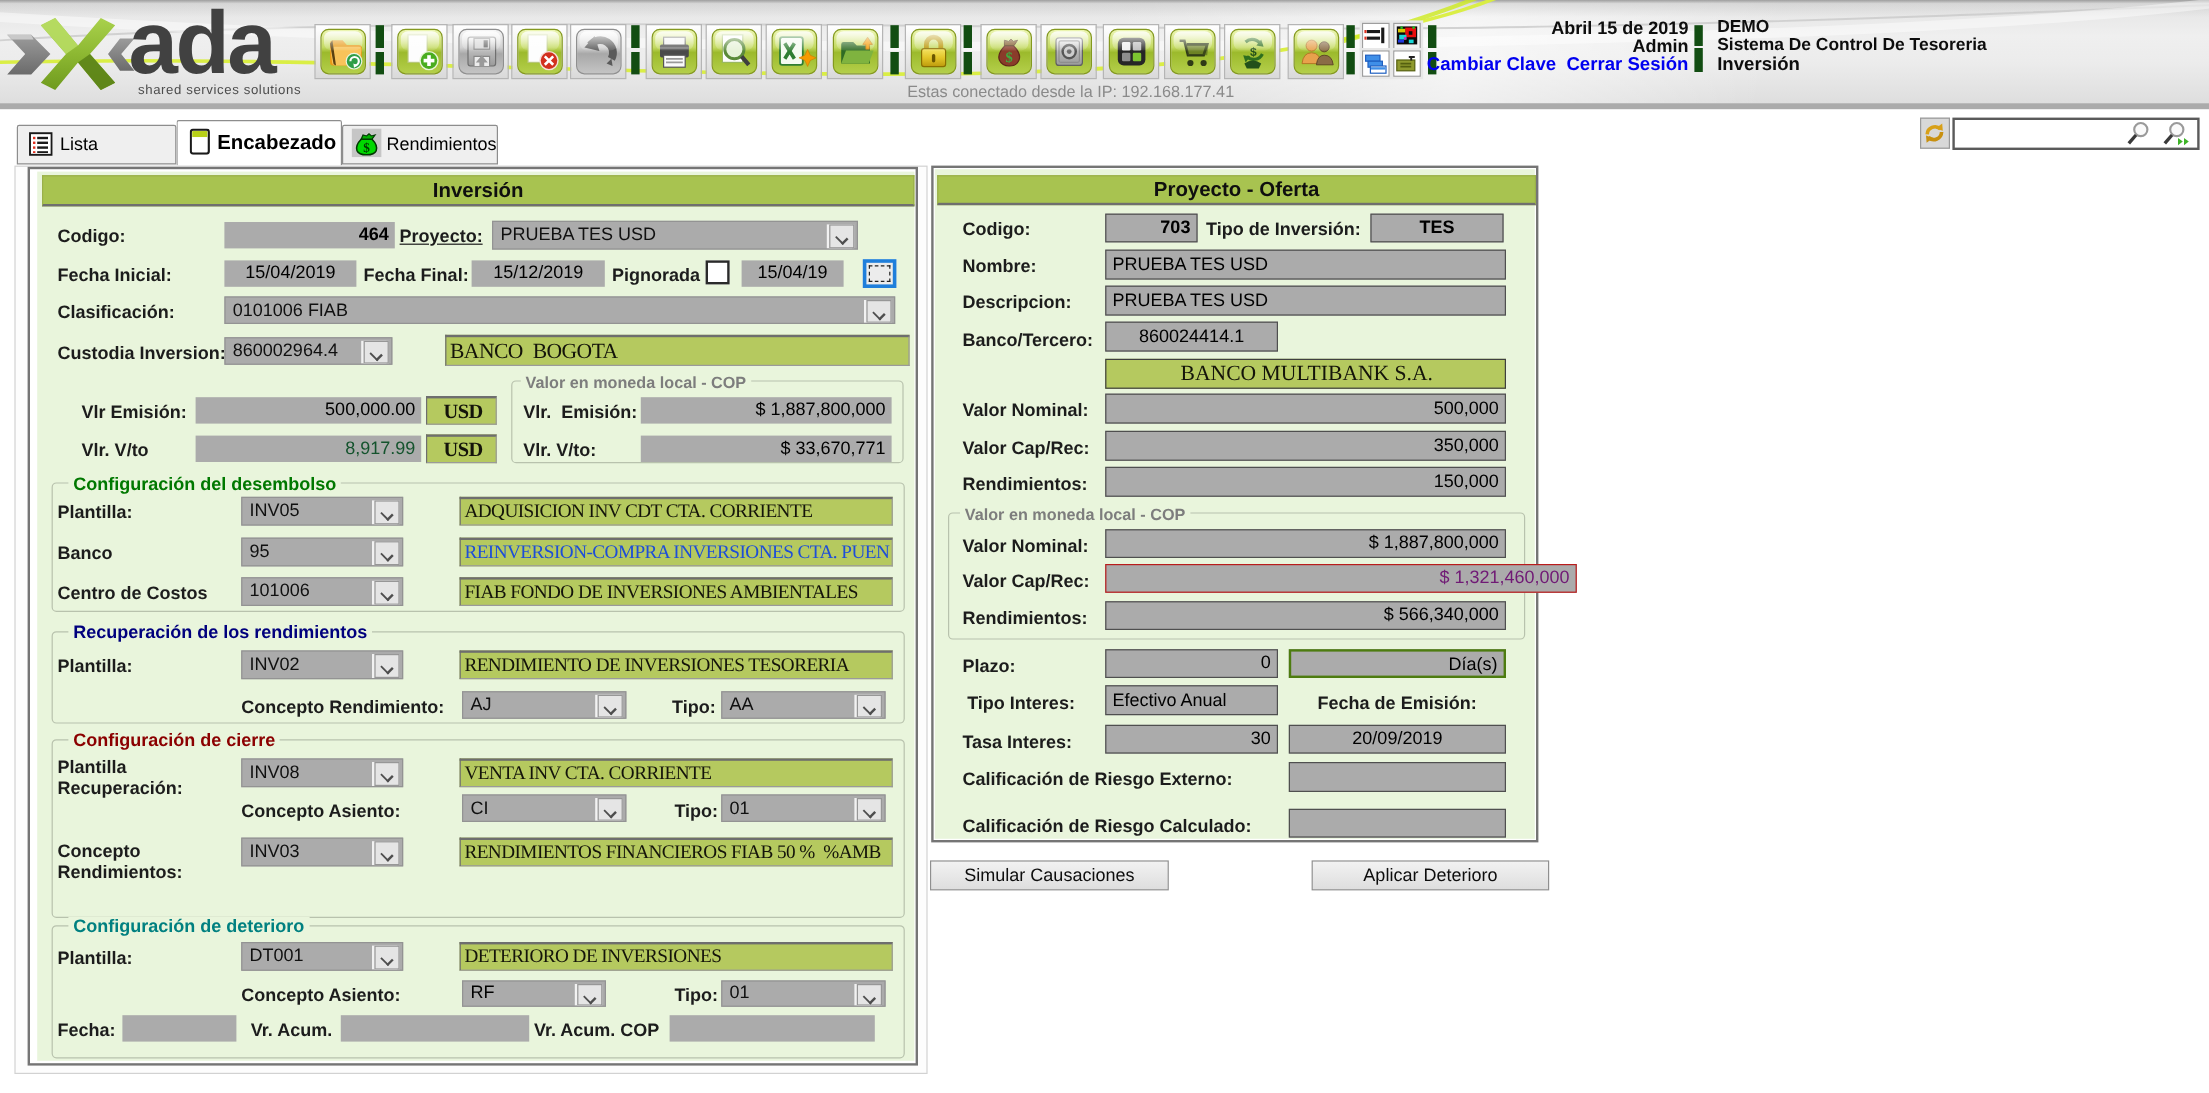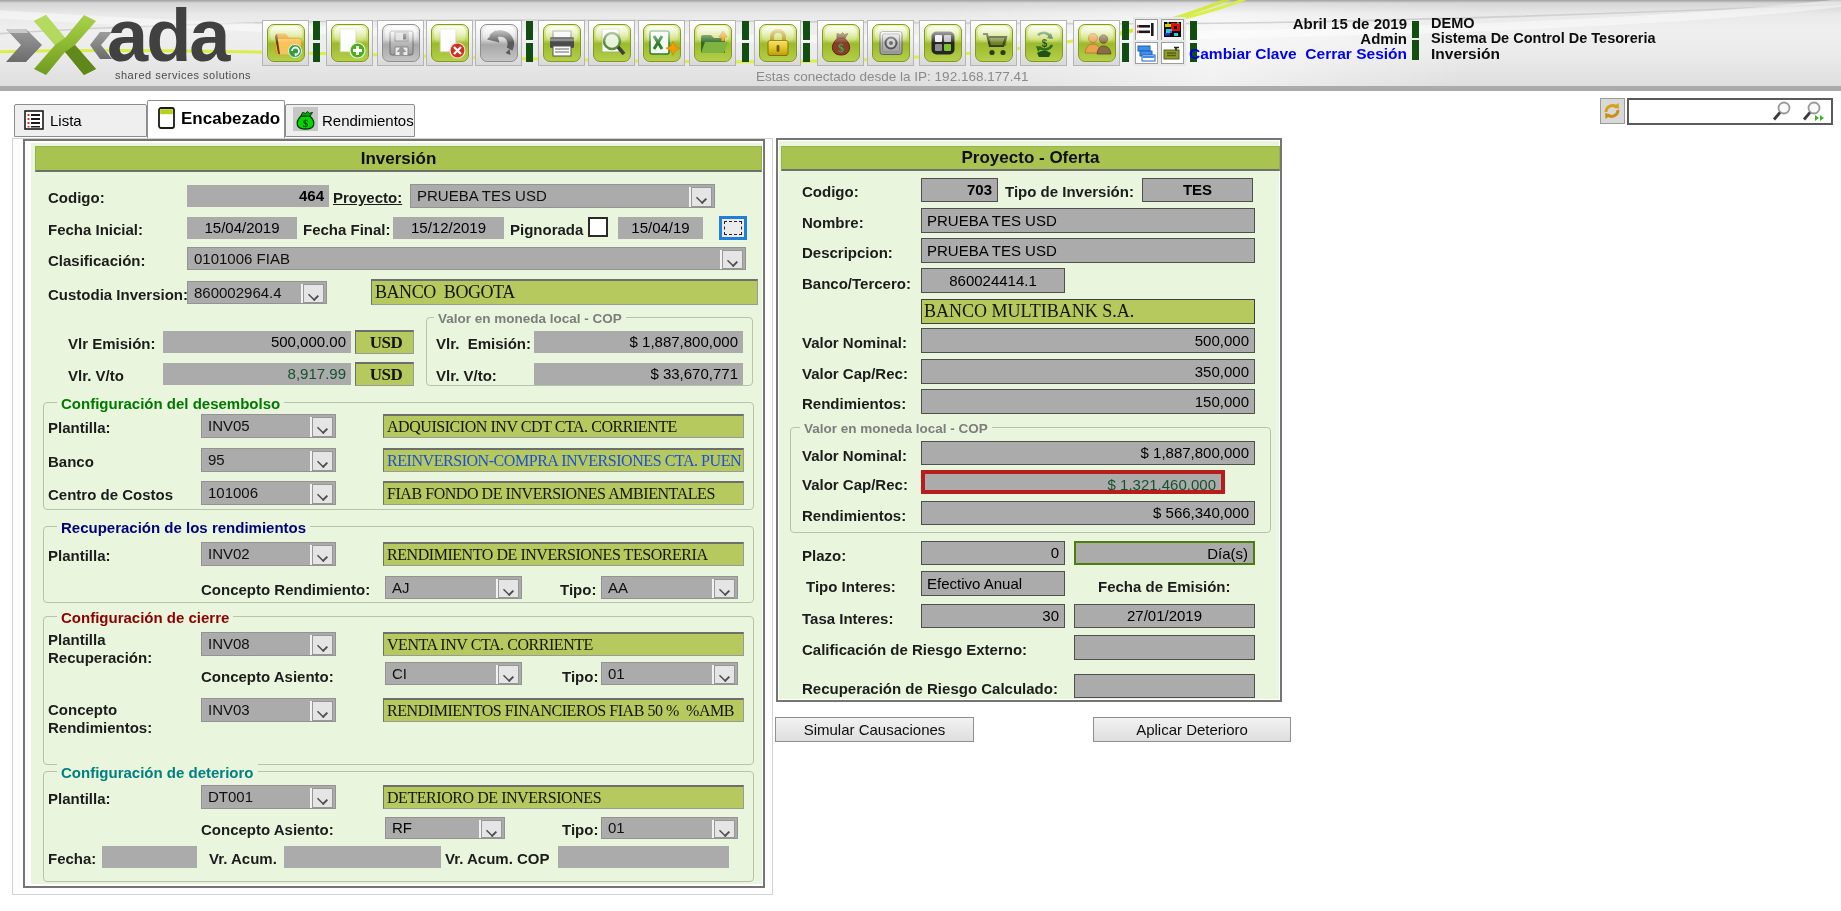--- a/index.html
+++ b/index.html
@@ -459,41 +459,41 @@
 <div class="ab" style="left:802px;top:183px;font:bold 15px 'Liberation Sans',sans-serif;color:#1c1c1c;white-space:nowrap;">Codigo:</div>
 <div class="ab" style="left:921px;top:178px;width:77px;height:24px;background:#ABABAB;border:1px solid #4f4f4f;font:bold 15px 'Liberation Sans',sans-serif;color:#000;line-height:22px;text-align:right;padding-left:5px;padding-right:5px;white-space:nowrap;overflow:hidden;">703</div>
 <div class="ab" style="left:1005px;top:183px;font:bold 15px 'Liberation Sans',sans-serif;color:#1c1c1c;white-space:nowrap;">Tipo de Inversión:</div>
 <div class="ab" style="left:1142px;top:178px;width:111px;height:24px;background:#ABABAB;border:1px solid #4f4f4f;font:bold 15px 'Liberation Sans',sans-serif;color:#000;line-height:22px;text-align:center;padding-left:5px;padding-right:5px;white-space:nowrap;overflow:hidden;">TES</div>
 <div class="ab" style="left:802px;top:214px;font:bold 15px 'Liberation Sans',sans-serif;color:#1c1c1c;white-space:nowrap;">Nombre:</div>
 <div class="ab" style="left:921px;top:208px;width:334px;height:25px;background:#ABABAB;border:1px solid #4f4f4f;font:15px 'Liberation Sans',sans-serif;color:#000;line-height:23px;text-align:left;padding-left:5px;padding-right:5px;white-space:nowrap;overflow:hidden;">PRUEBA TES USD</div>
 <div class="ab" style="left:802px;top:244px;font:bold 15px 'Liberation Sans',sans-serif;color:#1c1c1c;white-space:nowrap;">Descripcion:</div>
 <div class="ab" style="left:921px;top:238px;width:334px;height:25px;background:#ABABAB;border:1px solid #4f4f4f;font:15px 'Liberation Sans',sans-serif;color:#000;line-height:23px;text-align:left;padding-left:5px;padding-right:5px;white-space:nowrap;overflow:hidden;">PRUEBA TES USD</div>
 <div class="ab" style="left:802px;top:275px;font:bold 15px 'Liberation Sans',sans-serif;color:#1c1c1c;white-space:nowrap;">Banco/Tercero:</div>
 <div class="ab" style="left:921px;top:268px;width:144px;height:25px;background:#ABABAB;border:1px solid #4f4f4f;font:15px 'Liberation Sans',sans-serif;color:#000;line-height:23px;text-align:center;padding-left:5px;padding-right:5px;white-space:nowrap;overflow:hidden;">860024414.1</div>
-<div class="ab" style="left:921px;top:299px;width:334px;height:25px;background:#B5C95F;border:1px solid #3f3f3f;font:18px 'Liberation Serif',serif;color:#14140a;line-height:22px;padding-left:2px;white-space:nowrap;">BANCO MULTIBANK S.A.</div>
+<div class="ab" style="left:921px;top:299px;width:334px;height:25px;background:#B5C95F;border:1px solid #3f3f3f;font:18px 'Liberation Serif',serif;color:#14140a;line-height:22px;padding-left:2px;white-space:nowrap;text-align:center;">BANCO MULTIBANK S.A.</div>
 <div class="ab" style="left:802px;top:334px;font:bold 15px 'Liberation Sans',sans-serif;color:#1c1c1c;white-space:nowrap;">Valor Nominal:</div>
 <div class="ab" style="left:921px;top:328px;width:334px;height:25px;background:#ABABAB;border:1px solid #4f4f4f;font:15px 'Liberation Sans',sans-serif;color:#000;line-height:23px;text-align:right;padding-left:5px;padding-right:5px;white-space:nowrap;overflow:hidden;">500,000</div>
 <div class="ab" style="left:802px;top:365px;font:bold 15px 'Liberation Sans',sans-serif;color:#1c1c1c;white-space:nowrap;">Valor Cap/Rec:</div>
 <div class="ab" style="left:921px;top:359px;width:334px;height:25px;background:#ABABAB;border:1px solid #4f4f4f;font:15px 'Liberation Sans',sans-serif;color:#000;line-height:23px;text-align:right;padding-left:5px;padding-right:5px;white-space:nowrap;overflow:hidden;">350,000</div>
 <div class="ab" style="left:802px;top:395px;font:bold 15px 'Liberation Sans',sans-serif;color:#1c1c1c;white-space:nowrap;">Rendimientos:</div>
 <div class="ab" style="left:921px;top:389px;width:334px;height:25px;background:#ABABAB;border:1px solid #4f4f4f;font:15px 'Liberation Sans',sans-serif;color:#000;line-height:23px;text-align:right;padding-left:5px;padding-right:5px;white-space:nowrap;overflow:hidden;">150,000</div>
 <div class="ab" style="left:790px;top:427px;width:481px;height:106px;border:1px solid #b8c2ad;border-radius:4px;"></div>
 <div class="ab" style="left:800px;top:421px;font:bold 13.5px 'Liberation Sans',sans-serif;color:#7d7d7d;background:#E9F5DC;padding:0 4px;white-space:nowrap;">Valor en moneda local - COP</div>
 <div class="ab" style="left:802px;top:447px;font:bold 15px 'Liberation Sans',sans-serif;color:#1c1c1c;white-space:nowrap;">Valor Nominal:</div>
 <div class="ab" style="left:921px;top:441px;width:334px;height:24px;background:#ABABAB;border:1px solid #4f4f4f;font:15px 'Liberation Sans',sans-serif;color:#000;line-height:22px;text-align:right;padding-left:5px;padding-right:5px;white-space:nowrap;overflow:hidden;">$ 1,887,800,000</div>
 <div class="ab" style="left:802px;top:476px;font:bold 15px 'Liberation Sans',sans-serif;color:#1c1c1c;white-space:nowrap;">Valor Cap/Rec:</div>
-<div class="ab" style="left:921px;top:470px;width:304px;height:24px;background:#ABABAB;border:4px solid #b91c1c;font:15px 'Liberation Sans',sans-serif;color:#14532d;line-height:22px;text-align:right;padding-left:5px;padding-right:5px;white-space:nowrap;overflow:hidden;">$ 1,321,460,000</div>
+<div class="ab" style="left:921px;top:470px;width:393px;height:24px;background:#ABABAB;border:1px solid #b91c1c;font:15px 'Liberation Sans',sans-serif;color:#701a75;line-height:22px;text-align:right;padding-left:5px;padding-right:5px;white-space:nowrap;overflow:hidden;">$ 1,321,460,000</div>
 <div class="ab" style="left:802px;top:507px;font:bold 15px 'Liberation Sans',sans-serif;color:#1c1c1c;white-space:nowrap;">Rendimientos:</div>
 <div class="ab" style="left:921px;top:501px;width:334px;height:24px;background:#ABABAB;border:1px solid #4f4f4f;font:15px 'Liberation Sans',sans-serif;color:#000;line-height:22px;text-align:right;padding-left:5px;padding-right:5px;white-space:nowrap;overflow:hidden;">$ 566,340,000</div>
 <div class="ab" style="left:802px;top:547px;font:bold 15px 'Liberation Sans',sans-serif;color:#1c1c1c;white-space:nowrap;">Plazo:</div>
 <div class="ab" style="left:921px;top:541px;width:144px;height:24px;background:#ABABAB;border:1px solid #4f4f4f;font:15px 'Liberation Sans',sans-serif;color:#000;line-height:22px;text-align:right;padding-left:5px;padding-right:5px;white-space:nowrap;overflow:hidden;">0</div>
 <div class="ab" style="left:1074px;top:541px;width:181px;height:24px;background:#ABABAB;border:2px solid #4d7c0f;font:15px 'Liberation Sans',sans-serif;color:#000;line-height:22px;text-align:right;padding-left:5px;padding-right:5px;white-space:nowrap;overflow:hidden;">Día(s)</div>
 <div class="ab" style="left:806px;top:578px;font:bold 15px 'Liberation Sans',sans-serif;color:#1c1c1c;white-space:nowrap;">Tipo Interes:</div>
 <div class="ab" style="left:921px;top:571px;width:144px;height:25px;background:#ABABAB;border:1px solid #4f4f4f;font:15px 'Liberation Sans',sans-serif;color:#000;line-height:23px;text-align:left;padding-left:5px;padding-right:5px;white-space:nowrap;overflow:hidden;">Efectivo Anual</div>
 <div class="ab" style="left:1098px;top:578px;font:bold 15px 'Liberation Sans',sans-serif;color:#1c1c1c;white-space:nowrap;">Fecha de Emisión:</div>
 <div class="ab" style="left:802px;top:610px;font:bold 15px 'Liberation Sans',sans-serif;color:#1c1c1c;white-space:nowrap;">Tasa Interes:</div>
 <div class="ab" style="left:921px;top:604px;width:144px;height:24px;background:#ABABAB;border:1px solid #4f4f4f;font:15px 'Liberation Sans',sans-serif;color:#000;line-height:22px;text-align:right;padding-left:5px;padding-right:5px;white-space:nowrap;overflow:hidden;">30</div>
-<div class="ab" style="left:1074px;top:604px;width:181px;height:24px;background:#ABABAB;border:1px solid #4f4f4f;font:15px 'Liberation Sans',sans-serif;color:#000;line-height:22px;text-align:center;padding-left:5px;padding-right:5px;white-space:nowrap;overflow:hidden;">27/01/2019</div>
+<div class="ab" style="left:1074px;top:604px;width:181px;height:24px;background:#ABABAB;border:1px solid #4f4f4f;font:15px 'Liberation Sans',sans-serif;color:#000;line-height:22px;text-align:center;padding-left:5px;padding-right:5px;white-space:nowrap;overflow:hidden;">20/09/2019</div>
 <div class="ab" style="left:802px;top:641px;font:bold 15px 'Liberation Sans',sans-serif;color:#1c1c1c;white-space:nowrap;">Calificación de Riesgo Externo:</div>
 <div class="ab" style="left:1074px;top:635px;width:181px;height:25px;background:#ABABAB;border:1px solid #4f4f4f;font:15px 'Liberation Sans',sans-serif;color:#000;line-height:23px;text-align:left;padding-left:5px;padding-right:5px;white-space:nowrap;overflow:hidden;"></div>
-<div class="ab" style="left:802px;top:680px;font:bold 15px 'Liberation Sans',sans-serif;color:#1c1c1c;white-space:nowrap;">Recuperación de Riesgo Calculado:</div>
+<div class="ab" style="left:802px;top:680px;font:bold 15px 'Liberation Sans',sans-serif;color:#1c1c1c;white-space:nowrap;">Calificación de Riesgo Calculado:</div>
 <div class="ab" style="left:1074px;top:674px;width:181px;height:24px;background:#ABABAB;border:1px solid #4f4f4f;font:15px 'Liberation Sans',sans-serif;color:#000;line-height:22px;text-align:left;padding-left:5px;padding-right:5px;white-space:nowrap;overflow:hidden;"></div>
 <div class="ab" style="left:775px;top:717px;width:199px;height:25px;background:linear-gradient(180deg,#f2f2f2,#dedede);border:1px solid #8f8f8f;font:15px 'Liberation Sans',sans-serif;color:#0d0d0d;text-align:center;line-height:23px;">Simular Causaciones</div>
 <div class="ab" style="left:1093px;top:717px;width:198px;height:25px;background:linear-gradient(180deg,#f2f2f2,#dedede);border:1px solid #8f8f8f;font:15px 'Liberation Sans',sans-serif;color:#0d0d0d;text-align:center;line-height:23px;">Aplicar Deterioro</div>
 </body></html>

